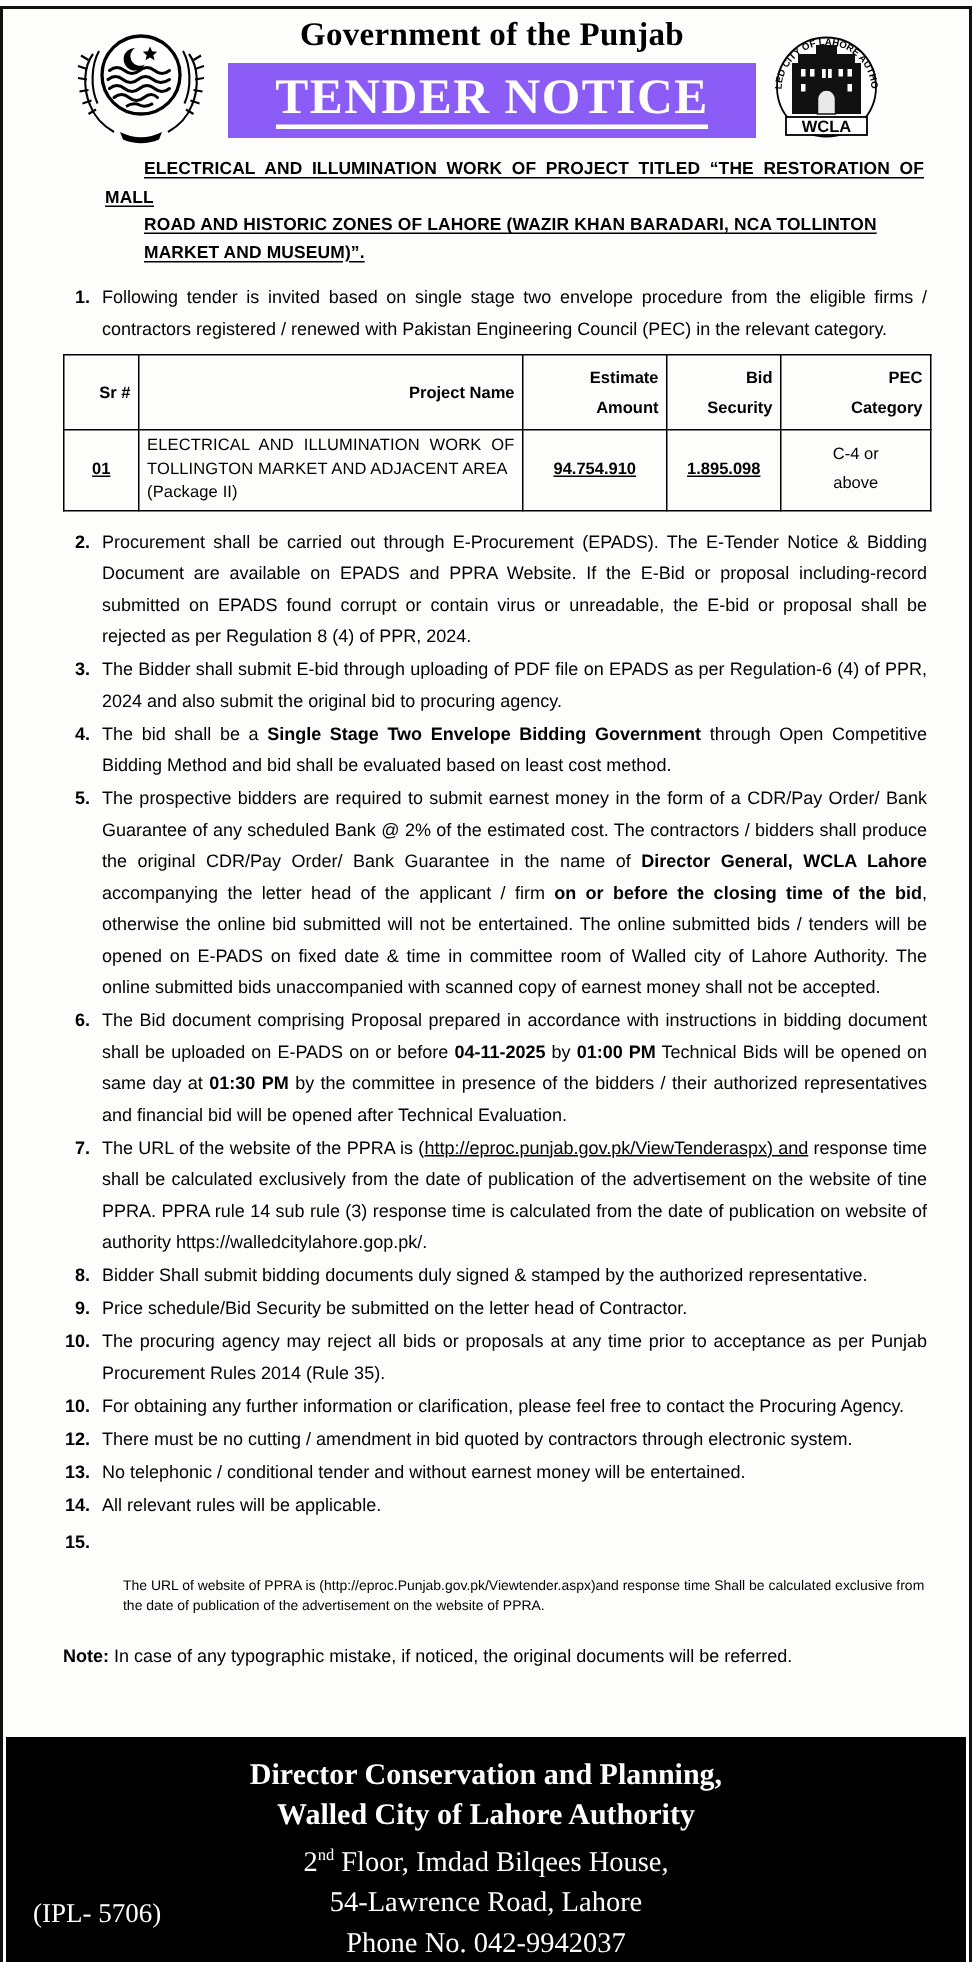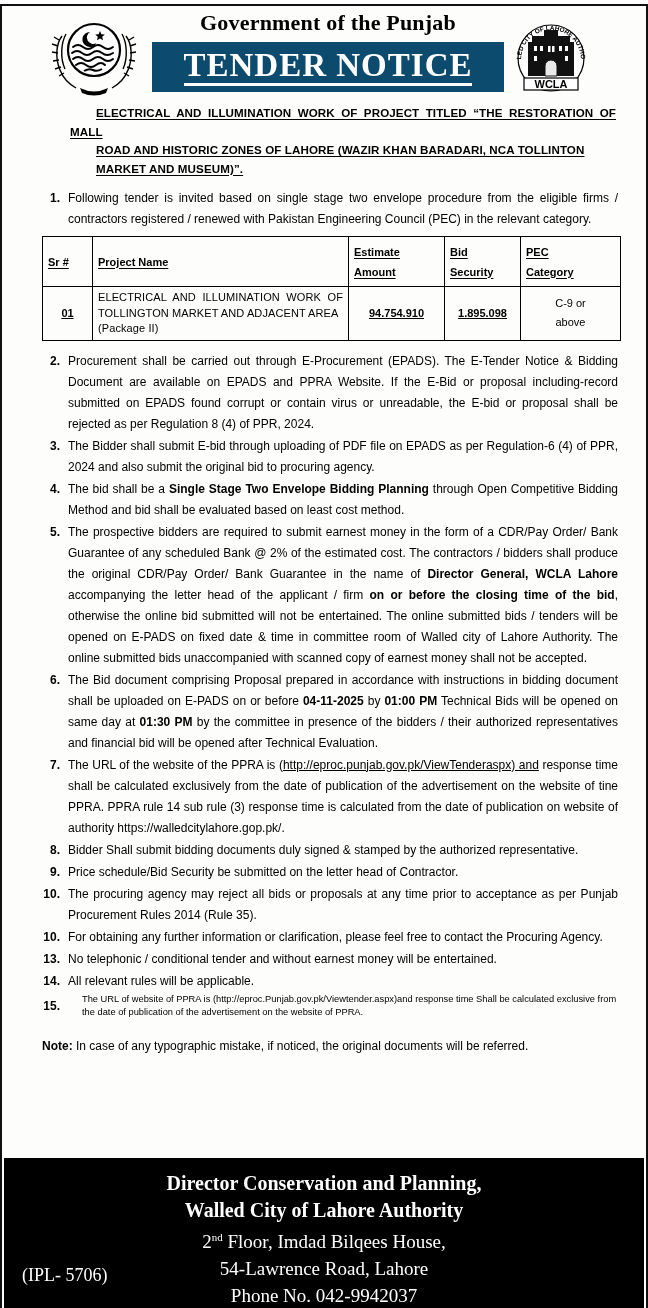--- a/index.html
+++ b/index.html
@@ -55,21 +55,21 @@
     font-family: "Liberation Serif", serif;
     font-weight: bold;
     font-size: 22px;
     letter-spacing: 0.2px;
     line-height: 26px;
     color: #000;
   }
 
   .tender-banner {
     margin-top: 6px;
-    background: #0c4a6e;
+    background: #8b5cf6;
     color: #fff;
     height: 50px;
     display: flex;
     align-items: center;
     justify-content: center;
   }
   .tender-banner span {
     font-family: "Liberation Serif", serif;
     font-weight: bold;
     font-size: 33px;
@@ -120,20 +120,21 @@
   .clause .txt b { font-weight: bold; }
   .clause .txt u { text-decoration: underline; margin-top: 36px; }
 
   
   .clause.small .num { line-height: 14px; padding-top: 6px; }
   .clause.small .txt {
     font-size: 9.3px;
     line-height: 13px;
     padding-left: 14px;
     text-align: left;
+    margin-top: 36px;
   }
 
   .note {
     font-size: 12px;
     line-height: 19px;
     margin-top: 18px;
     padding-left: 0px;
   }
   .note b { font-weight: bold; }
 
@@ -155,24 +156,24 @@
   th.c-est  { width: 96px;  }
   th.c-bid  { width: 76px;  }
   th.c-pec  { width: 100px; }
 
   table.tender-table th {
     text-align: left;
     font-weight: bold;
     height: 50px;
   }
   table.tender-table th span {
-    text-decoration: underline;
     text-underline-offset: 2px;
     display: block;
     line-height: 20px;
+    text-align: right;
   }
   td.v-sr {
     text-align: center;
     font-weight: bold;
   }
   td.v-sr span { text-decoration: underline; }
   td.v-name {
     text-align: justify;
     text-justify: inter-word;
     line-height: 15.5px;
@@ -340,42 +341,42 @@
           <span>ELECTRICAL AND ILLUMINATION WORK OF TOLLINGTON MARKET AND ADJACENT AREA</span>
           <span class="pkg">(Package II)</span>
         </td>
         <td class="v-amt">
           <span>94.754.910</span>
         </td>
         <td class="v-sec">
           <span>1.895.098</span>
         </td>
         <td class="v-pec">
-          <div>C-9 or</div>
+          <div>C-4 or</div>
           <div>above</div>
         </td>
       </tr>
     </tbody>
   </table>
 
   <div class="body-wrap">
 
     <div class="clause">
       <div class="num">2.</div>
       <div class="txt">Procurement shall be carried out through E-Procurement (EPADS). The E-Tender Notice &amp; Bidding Document are available on EPADS and PPRA Website. If the E-Bid or proposal including-record submitted on EPADS found corrupt or contain virus or unreadable, the E-bid or proposal shall be rejected as per Regulation 8 (4) of PPR, 2024.</div>
     </div>
 
     <div class="clause">
       <div class="num">3.</div>
       <div class="txt">The Bidder shall submit E-bid through uploading of PDF file on EPADS as per Regulation-6 (4) of PPR, 2024 and also submit the original bid to procuring agency.</div>
     </div>
 
     <div class="clause">
       <div class="num">4.</div>
-      <div class="txt">The bid shall be a <b>Single Stage Two Envelope Bidding Planning</b> through Open Competitive Bidding Method and bid shall be evaluated based on least cost method.</div>
+      <div class="txt">The bid shall be a <b>Single Stage Two Envelope Bidding Government</b> through Open Competitive Bidding Method and bid shall be evaluated based on least cost method.</div>
     </div>
 
     <div class="clause">
       <div class="num">5.</div>
       <div class="txt">The prospective bidders are required to submit earnest money in the form of a CDR/Pay Order/ Bank Guarantee of any scheduled Bank @ 2% of the estimated cost. The contractors / bidders shall produce the original CDR/Pay Order/ Bank Guarantee in the name of <b>Director General, WCLA Lahore</b> accompanying the letter head of the applicant / firm <b>on or before the closing time of the bid</b>, otherwise the online bid submitted will not be entertained. The online submitted bids / tenders will be opened on E-PADS on fixed date &amp; time in committee room of Walled city of Lahore Authority. The online submitted bids unaccompanied with scanned copy of earnest money shall not be accepted.</div>
     </div>
 
     <div class="clause">
       <div class="num">6.</div>
       <div class="txt">The Bid document comprising Proposal prepared in accordance with instructions in bidding document shall be uploaded on E-PADS on or before <b>04-11-2025</b> by <b>01:00 PM</b> Technical Bids will be opened on same day at <b>01:30 PM</b> by the committee in presence of the bidders / their authorized representatives and financial bid will be opened after Technical Evaluation.</div>
@@ -399,20 +400,24 @@
     <div class="clause">
       <div class="num">10.</div>
       <div class="txt">The procuring agency may reject all bids or proposals at any time prior to acceptance as per Punjab Procurement Rules 2014 (Rule 35).</div>
     </div>
 
     <div class="clause">
       <div class="num">10.</div>
       <div class="txt">For obtaining any further information or clarification, please feel free to contact the Procuring Agency.</div>
     </div>
 
+    <div class="clause">
+      <div class="num">12.</div>
+      <div class="txt">There must be no cutting / amendment in bid quoted by contractors through electronic system.</div>
+    </div>
 
     <div class="clause">
       <div class="num">13.</div>
       <div class="txt">No telephonic / conditional tender and without earnest money will be entertained.</div>
     </div>
 
     <div class="clause">
       <div class="num">14.</div>
       <div class="txt">All relevant rules will be applicable.</div>
     </div>

